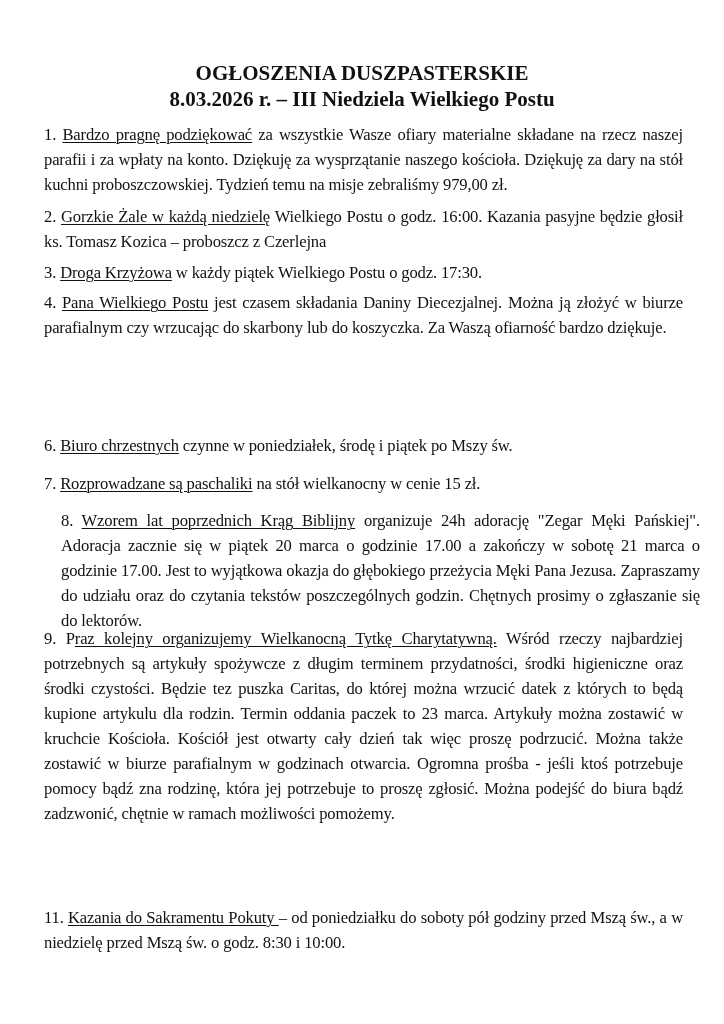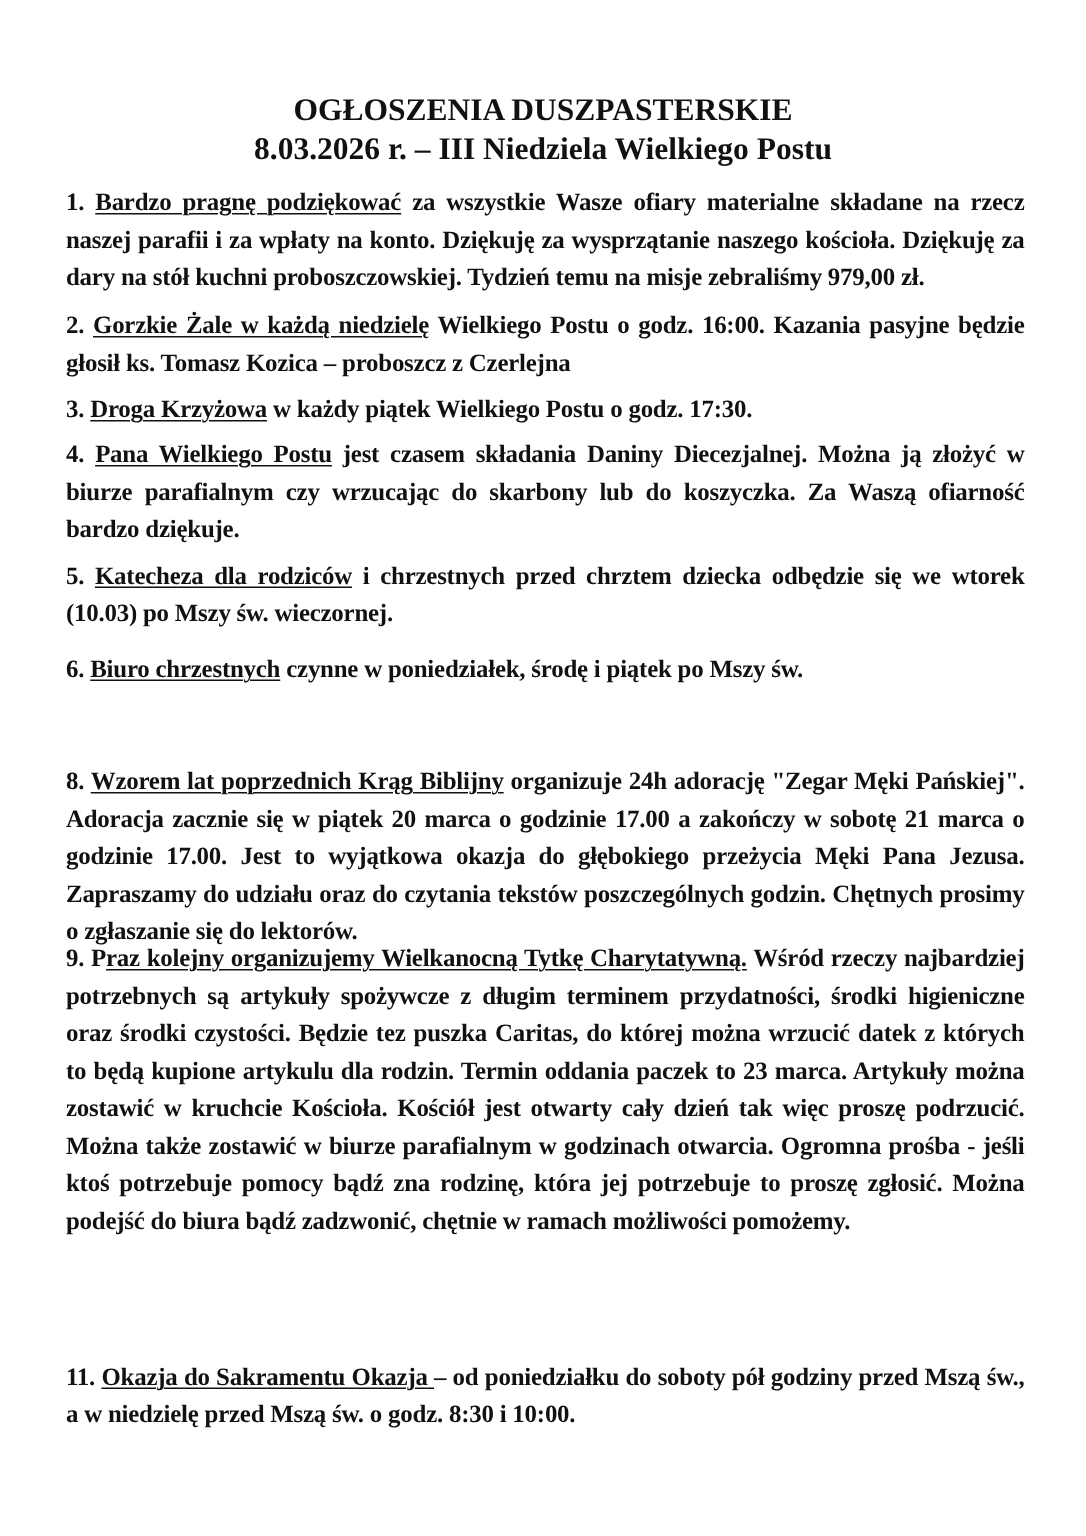--- a/index.html
+++ b/index.html
@@ -10,56 +10,56 @@
   }
   .title {
     position: absolute; left: 0; width: 724px; text-align: center;
     font-weight: bold; font-size: 21px; line-height: 26px; color: #111;
     transform-origin: 50% 0;
   }
   .title-1 { top: 60px; }
   .title-2 { top: 86px; }
   .item {
     position: absolute; left: 44px; width: 639px;
-    font-weight: bold; font-size: 16.6px; line-height: 25px;
+    font-weight: normal; font-size: 16.6px; line-height: 25px;
     text-align: justify; text-align-last: left;
     letter-spacing: -0.15px;
   }
   .u { text-decoration: underline; text-decoration-thickness: 1.4px; text-underline-offset: 2px; }
   #i1 { top: 122px; }
   #i2 { top: 204px; }
   #i3 { top: 260px; }
   #i4 { top: 290px; }
   #i5 { top: 371px; }
   #i6 { top: 433px; }
   #i7 { top: 471px; }
-  #i8 { top: 508px; }
+  #i8 { top: 508px; margin-left: 17px; }
   #i9 { top: 626px; }
   #i10 { top: 845px; }
   #i11 { top: 905px; }
 </style>
 </head>
 <body>
 
 <div class="page">
   <div class="title title-1">OGŁOSZENIA DUSZPASTERSKIE</div>
   <div class="title title-2">8.03.2026 r.  – III Niedziela Wielkiego Postu</div>
 
   <div class="item" id="i1"><span>1. </span><span></span><span class="u">Bardzo pragnę podziękować</span><span> za wszystkie Wasze ofiary materialne składane na rzecz naszej parafii i za wpłaty na konto. Dziękuję za wysprzątanie naszego kościoła. Dziękuję za dary na stół kuchni proboszczowskiej. Tydzień temu na misje zebraliśmy 979,00 zł.</span></div>
 
   <div class="item" id="i2"><span>2. </span><span></span><span class="u">Gorzkie Żale w każdą niedzielę</span><span> Wielkiego Postu o godz. 16:00. Kazania pasyjne będzie głosił ks. Tomasz Kozica – proboszcz z Czerlejna</span></div>
 
   <div class="item" id="i3"><span>3. </span><span></span><span class="u">Droga Krzyżowa</span><span> w każdy piątek Wielkiego Postu o godz. 17:30.</span></div>
 
   <div class="item" id="i4"><span>4. </span><span></span><span class="u">Pana Wielkiego Postu</span><span> jest czasem składania Daniny Diecezjalnej. Można ją złożyć w biurze parafialnym czy wrzucając do skarbony lub do koszyczka. Za Waszą ofiarność bardzo dziękuje.</span></div>
 
-  <div class="item" id="i5"><span>5. </span><span></span><span class="u">Katecheza dla rodziców</span><span> i chrzestnych przed chrztem dziecka odbędzie się we wtorek (10.03) po Mszy św. wieczornej.</span></div>
 
   <div class="item" id="i6"><span>6. </span><span></span><span class="u">Biuro chrzestnych</span><span> czynne w poniedziałek, środę i piątek po Mszy św.</span></div>
 
+  <div class="item" id="i7"><span>7. </span><span></span><span class="u">Rozprowadzane są paschaliki</span><span> na stół wielkanocny w cenie 15 zł.</span></div>
 
   <div class="item" id="i8"><span>8. </span><span></span><span class="u">Wzorem lat poprzednich Krąg Biblijny</span><span> organizuje 24h adorację "Zegar Męki Pańskiej". Adoracja zacznie się w piątek 20 marca o godzinie 17.00 a zakończy w sobotę 21 marca o godzinie 17.00. Jest to wyjątkowa okazja do głębokiego przeżycia Męki Pana Jezusa. Zapraszamy do udziału oraz do czytania tekstów poszczególnych godzin. Chętnych prosimy o zgłaszanie się do lektorów.</span></div>
 
   <div class="item" id="i9"><span>9. </span><span>P</span><span class="u">raz kolejny organizujemy Wielkanocną Tytkę Charytatywną.</span><span> Wśród rzeczy najbardziej potrzebnych są artykuły spożywcze z długim terminem przydatności, środki higieniczne oraz środki czystości. Będzie tez puszka Caritas, do której można wrzucić datek z których to będą kupione artykulu dla rodzin. Termin oddania paczek to 23 marca. Artykuły można zostawić w kruchcie Kościoła. Kościół jest otwarty cały dzień tak więc proszę podrzucić. Można także zostawić w biurze parafialnym w godzinach otwarcia. Ogromna prośba - jeśli ktoś potrzebuje pomocy bądź zna rodzinę, która jej potrzebuje to proszę zgłosić. Można podejść do biura bądź zadzwonić, chętnie w ramach możliwości pomożemy.</span></div>
 
 
-  <div class="item" id="i11"><span>11. </span><span></span><span class="u">Okazja do Sakramentu Okazja </span><span>– od poniedziałku do soboty pół godziny przed Mszą św., a w niedzielę przed Mszą św. o godz. 8:30 i 10:00.</span></div>
+  <div class="item" id="i11"><span>11. </span><span></span><span class="u">Kazania do Sakramentu Pokuty </span><span>– od poniedziałku do soboty pół godziny przed Mszą św., a w niedzielę przed Mszą św. o godz. 8:30 i 10:00.</span></div>
 </div>
 
 </body></html>

